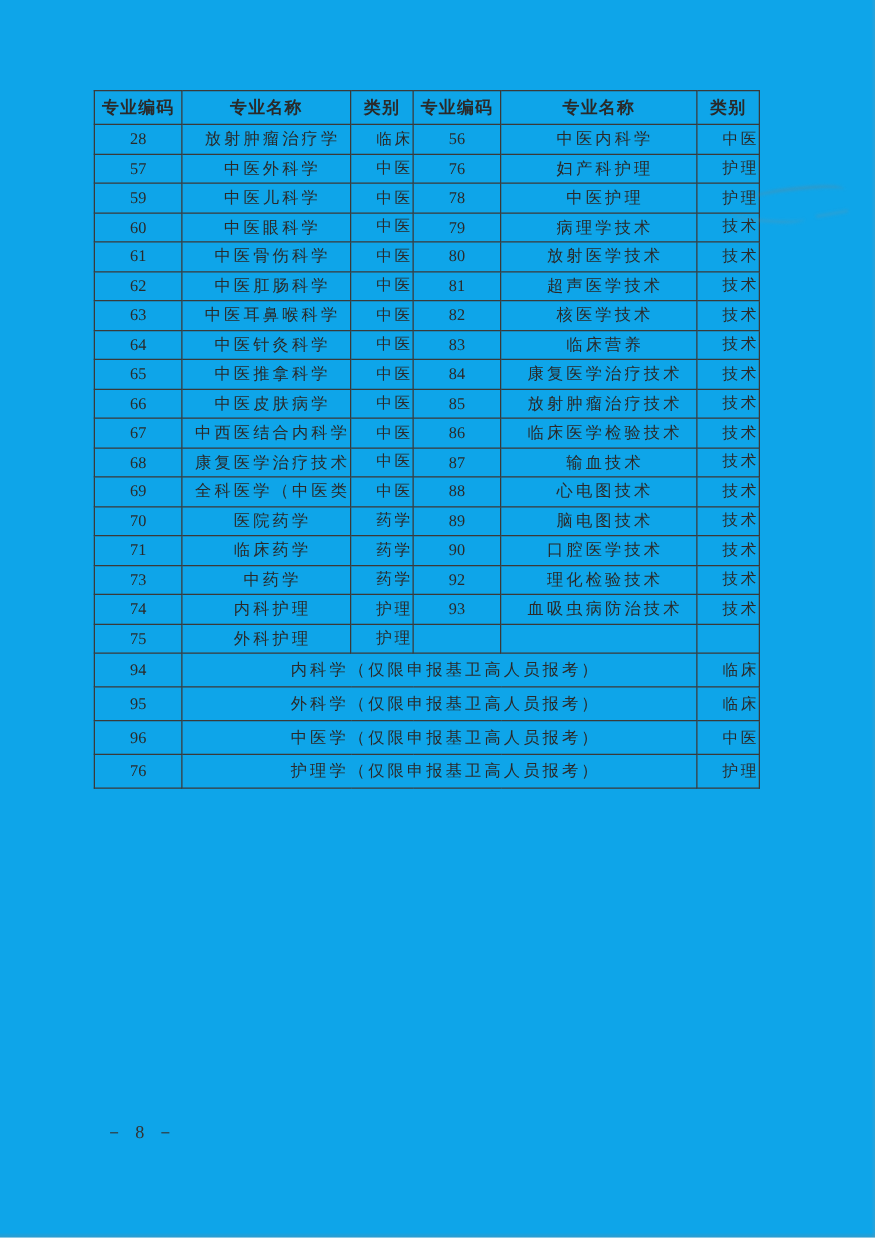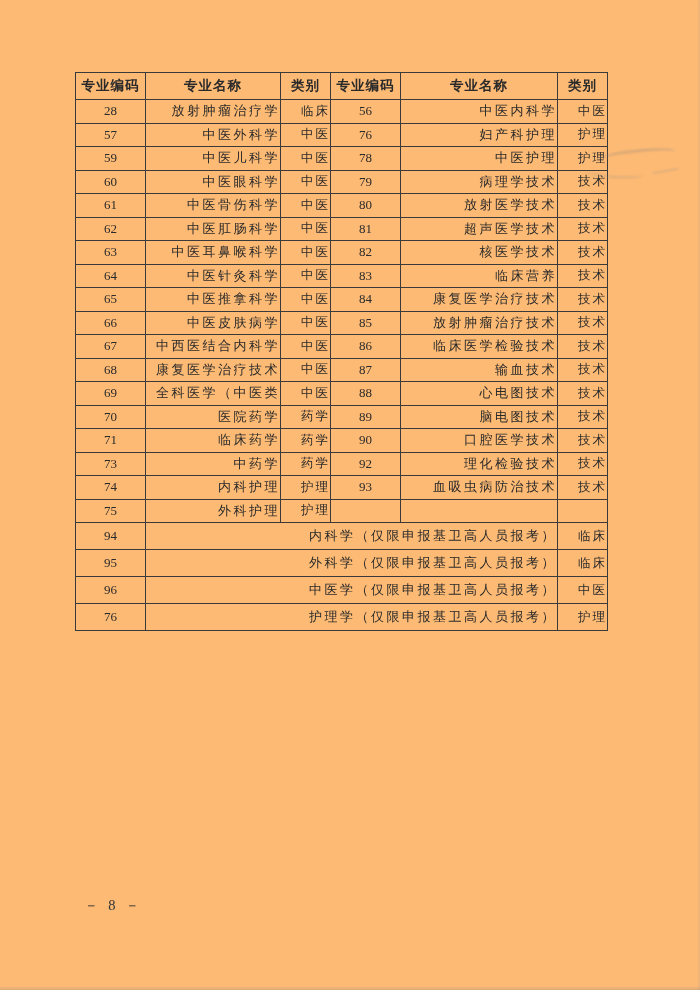--- a/index.html
+++ b/index.html
@@ -1,19 +1,19 @@
 <!DOCTYPE html>
 <html><head>
 <meta charset="utf-8">
 <style>
   html,body{margin:0;padding:0;background:#e9e9e7;}
   .page{
     position:relative;
     width:700px;height:990px;
-    background:#fdba74;
+    background:#0ea5e9;
     overflow:hidden;
     font-family:"Liberation Serif", serif;
     color:#2a2a2a;
   }
   .table-wrap{position:absolute;left:75px;top:72px;}
   table.tbl{
     border-collapse:collapse;
     table-layout:fixed;
     width:532px;
   }
@@ -28,21 +28,21 @@
   .tbl thead tr{height:27px;}
   .tbl tbody tr{height:23.5px;}
   .tbl tbody tr.span-row{height:27px;}
   .tbl th{
     font-weight:bold;
     font-size:13.5px;
     text-align:center;
     letter-spacing:1px;
   }
   .tbl td.code{text-align:center;font-size:13px;}
-  .tbl td.name{text-align:right;padding-left:10px;letter-spacing:2.5px;}
+  .tbl td.name{text-align:center;padding-left:10px;letter-spacing:2.5px;}
   .tbl td.cat{text-align:right;letter-spacing:2px;font-size:12.5px;}
   .notes{
     position:absolute;left:75px;top:668px;width:580px;
     font-size:13.8px;line-height:21px;color:#222;
     letter-spacing:0.5px;
   }
   .notes .line{white-space:nowrap;}
   .notes .indent{text-indent:27px;}
   .page-num{
     position:absolute;left:84px;top:896px;

